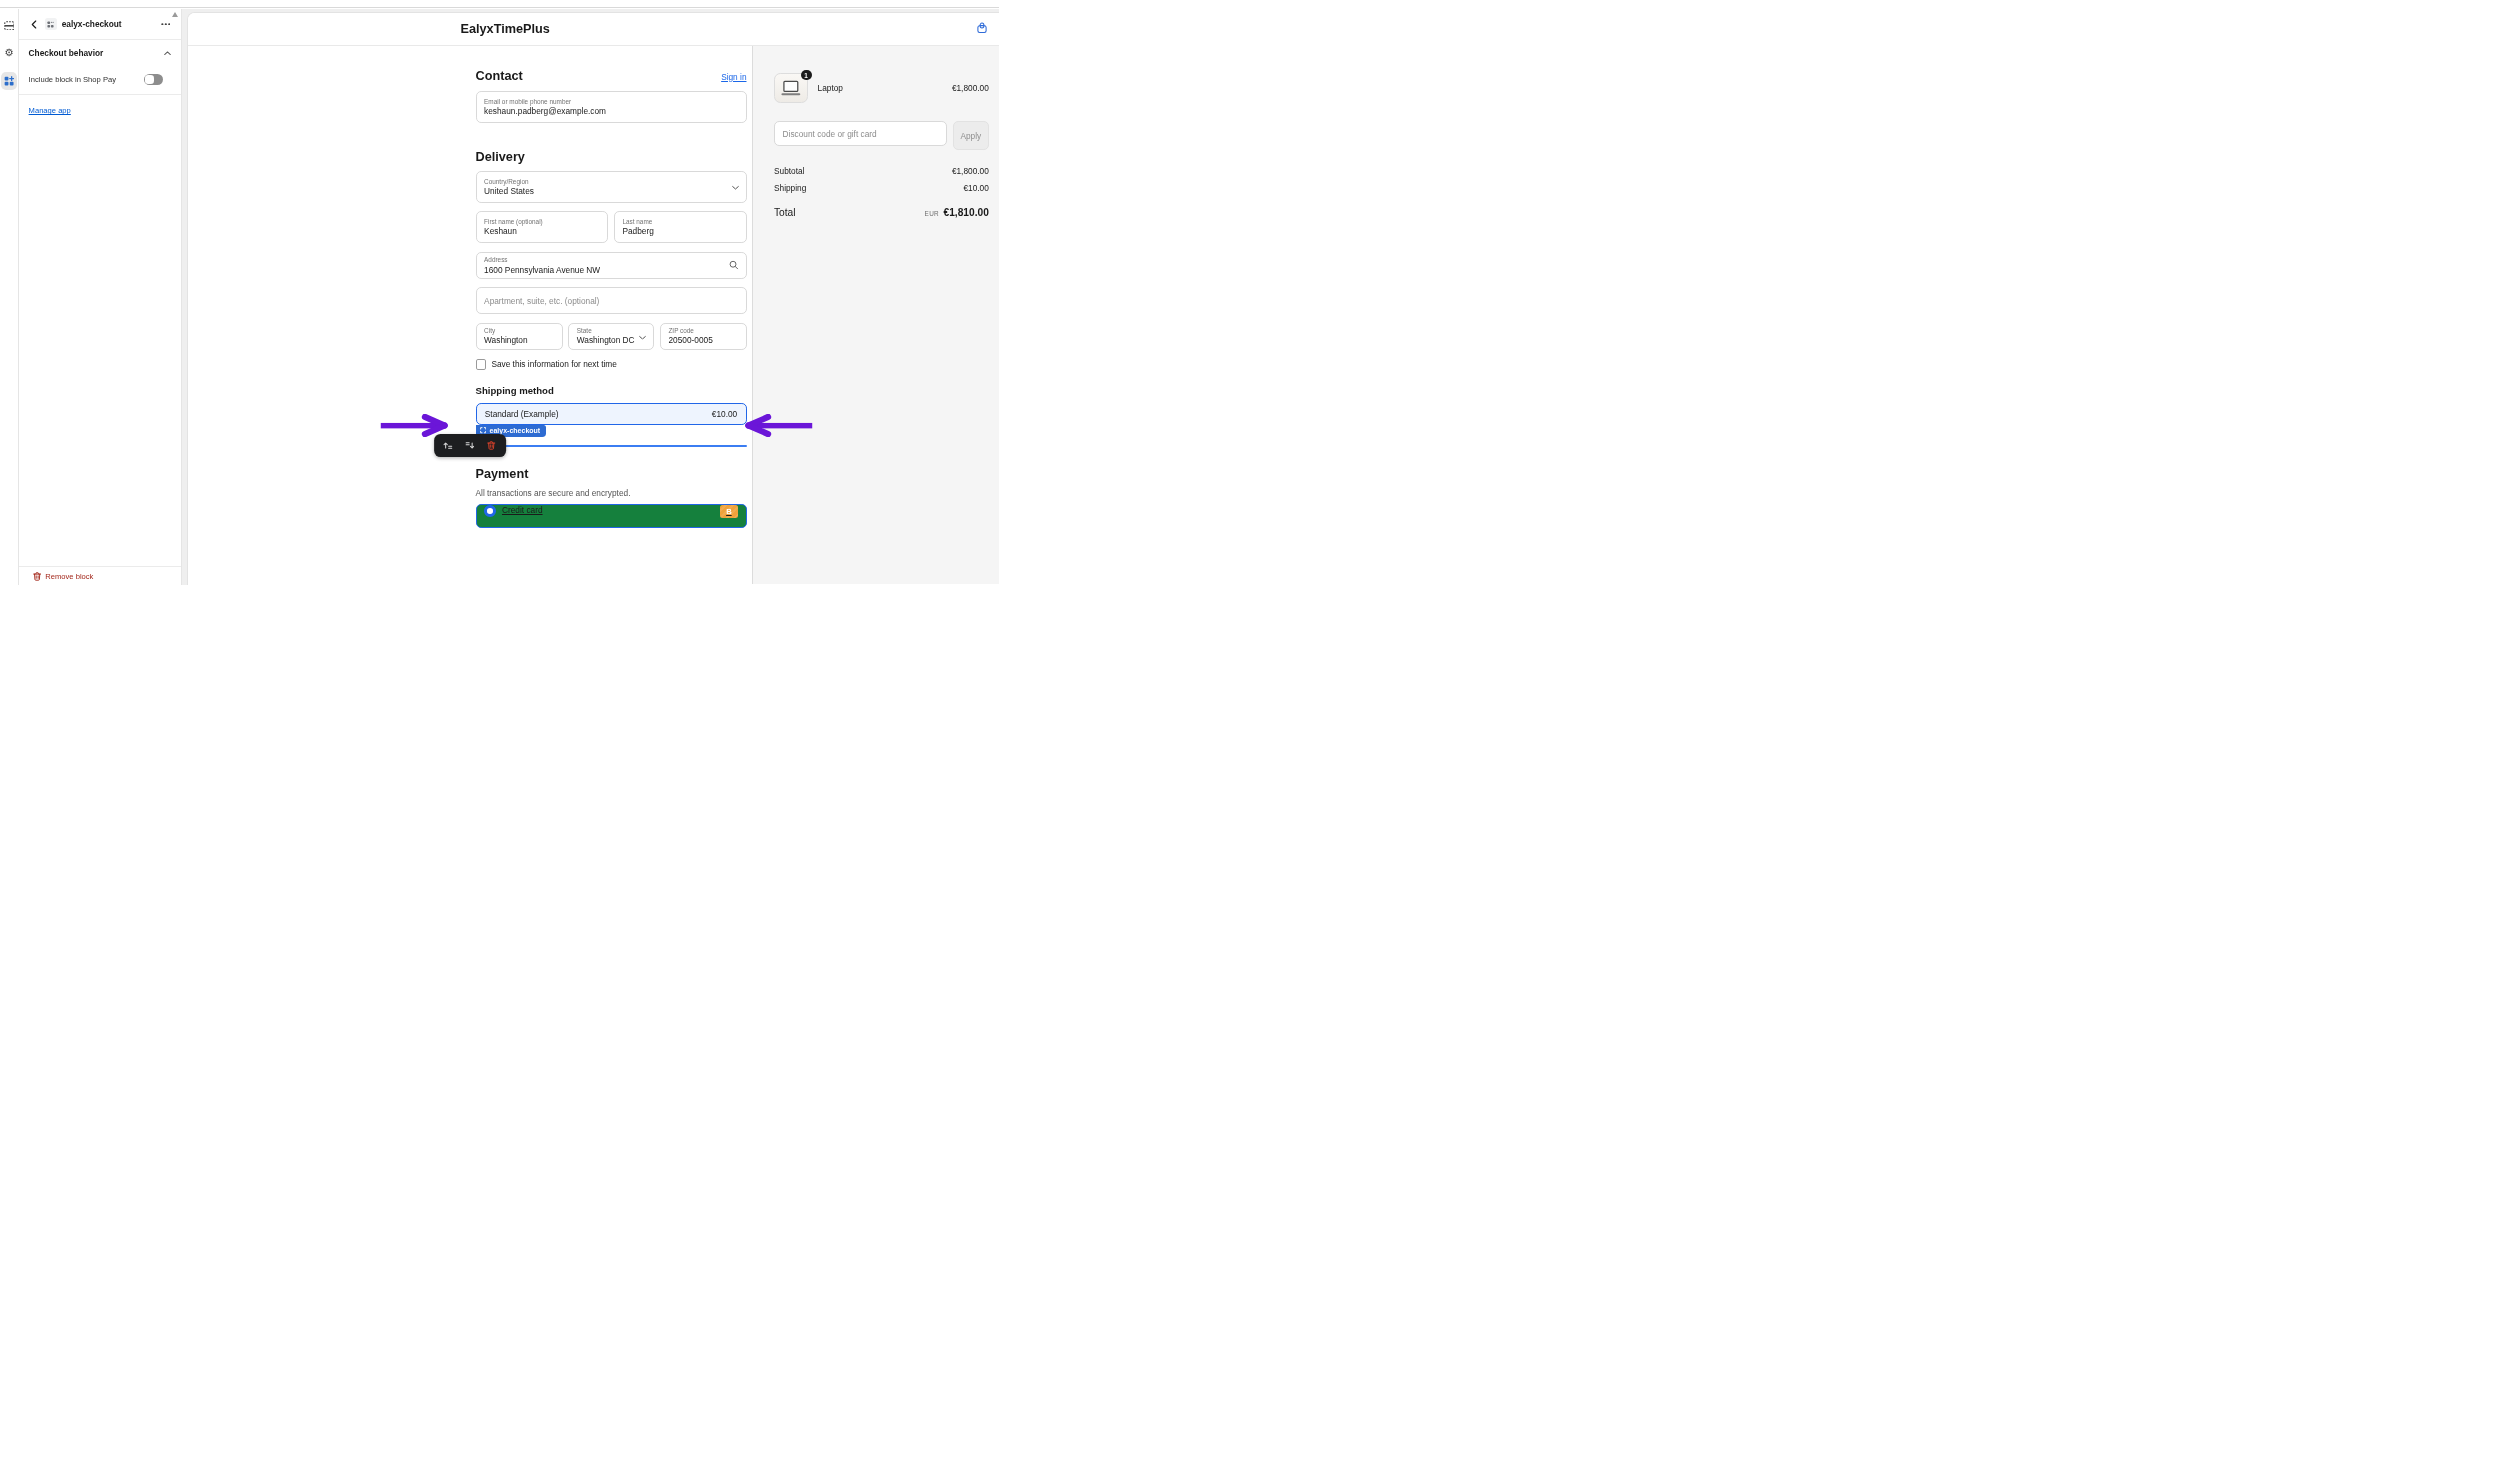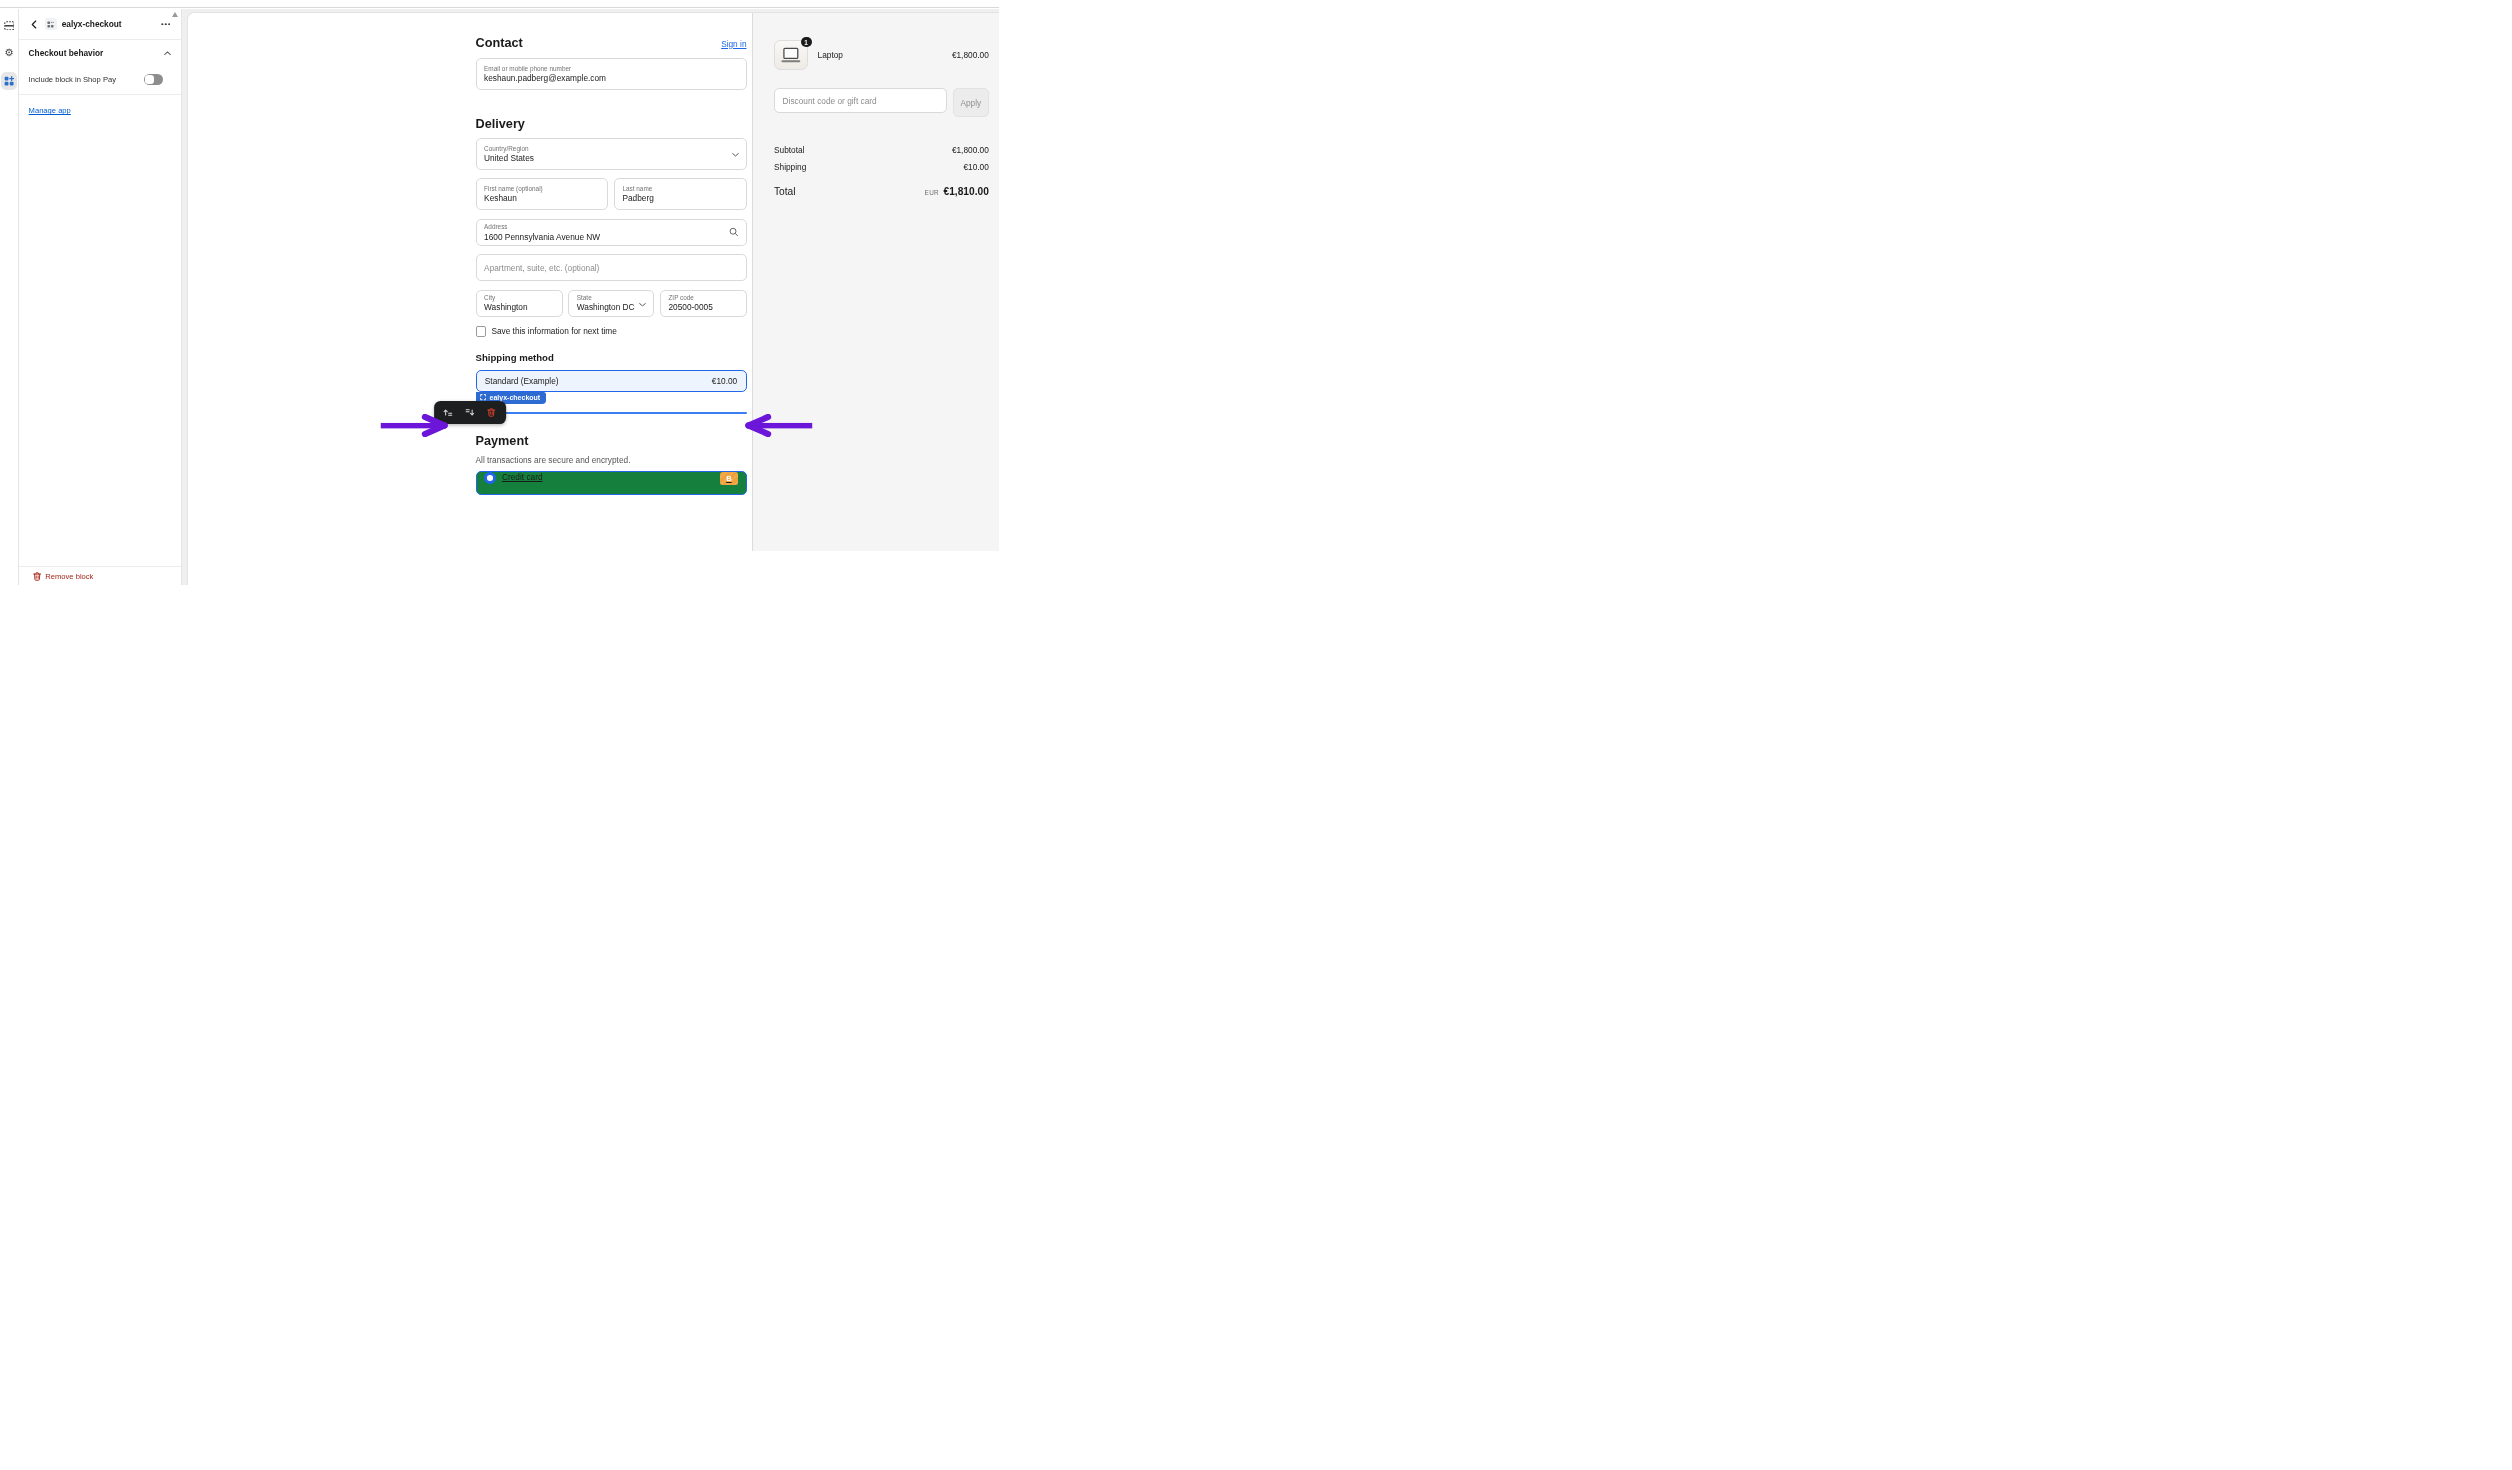--- a/index.html
+++ b/index.html
@@ -179,20 +179,30 @@
     <svg width="8.3" height="9" viewBox="0 0 13 14">
         <path d="M1 3.2 H12 M4.6 3.2 V2 a1 1 0 0 1 1-1 h1.8 a1 1 0 0 1 1 1 v1.2 M2.4 3.2 l.6 8.3 a1.4 1.4 0 0 0 1.4 1.3 h4.2 a1.4 1.4 0 0 0 1.4-1.3 l.6-8.3 M5 6 v3.8 M8 6 v3.8" fill="none" stroke="#9f1d10" stroke-width="1.4" stroke-linecap="round" stroke-linejoin="round"></path>
       </svg>
     <span>Remove block</span>
   </div>
 </div>
 
 <div class="workspace">
   <div class="canvas">
 
+    <div class="canvas-header">
+      <span class="store-name">EalyxTimePlus</span>
+      <span class="bag">
+        <svg width="12" height="12" viewBox="0 0 19 19">
+            <rect x="3" y="6" width="13" height="10.5" rx="2.6" fill="none" stroke="#2f6bd8" stroke-width="1.7"></rect>
+            <ellipse cx="9.5" cy="5.6" rx="3.1" ry="4" fill="none" stroke="#2f6bd8" stroke-width="1.7"></ellipse>
+            <line x1="6.6" y1="5.6" x2="12.4" y2="5.6" stroke="#2f6bd8" stroke-width="1.7"></line>
+          </svg>
+      </span>
+    </div>
 
     <div class="canvas-body">
       <div class="main-col">
         <div class="form-col">
 
           
           <div class="contact-row">
             <h2 class="sec">Contact</h2>
             <a class="link">Sign in</a>
           </div>
@@ -310,21 +320,21 @@
               </svg>
             <span class="qty-badge">1</span>
           </div>
           <span class="prod-name">Laptop</span>
           <span class="prod-price">€1,800.00</span>
         </div>
         <div class="discount-row">
           <input class="ph-input" readonly="" placeholder="Discount code or gift card" style="">
           <button class="apply-btn">Apply</button>
         </div>
-        <div class="tot-row" style="margin-top:28px">
+        <div class="tot-row" style="margin-top:16px">
           <span>Subtotal</span>
           <span class="val">€1,800.00</span>
         </div>
         <div class="tot-row" style="margin-top:7px">
           <span>Shipping</span>
           <span class="val">€10.00</span>
         </div>
         <div class="total-row">
           <span class="total-label">Total</span>
           <span class="total-right">

